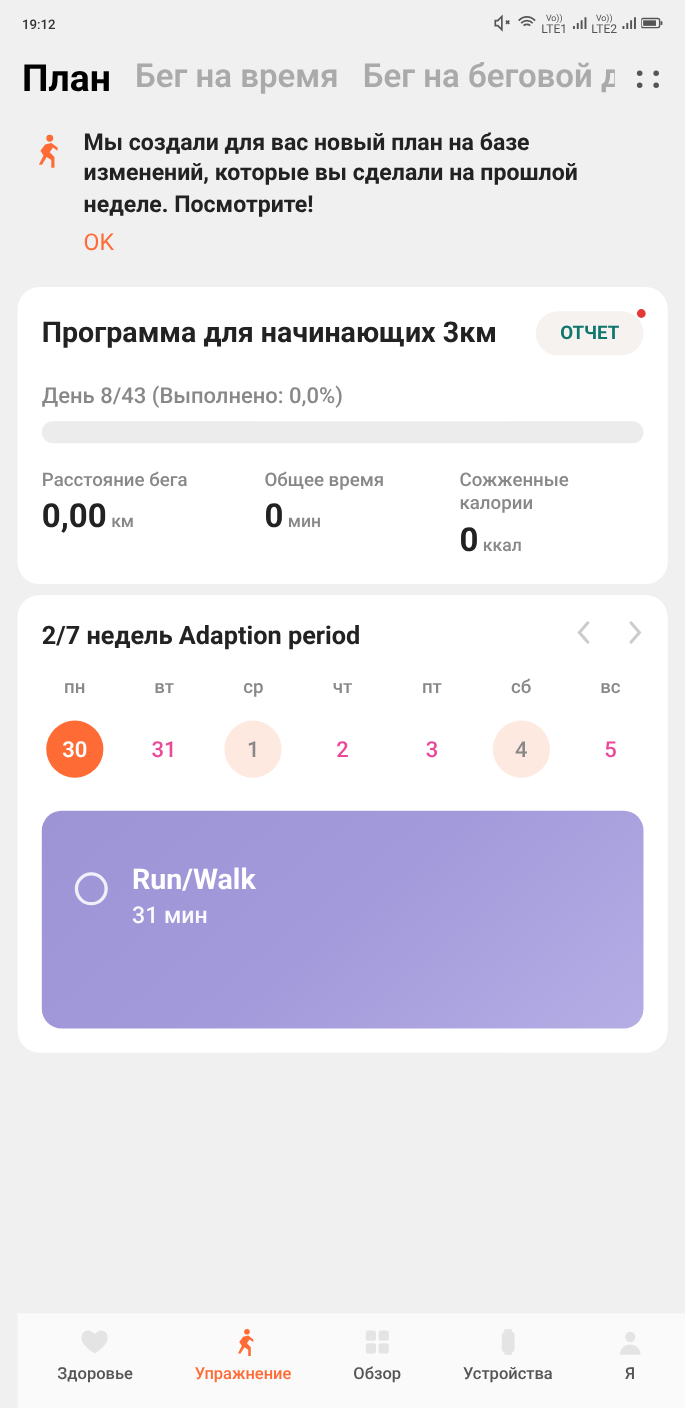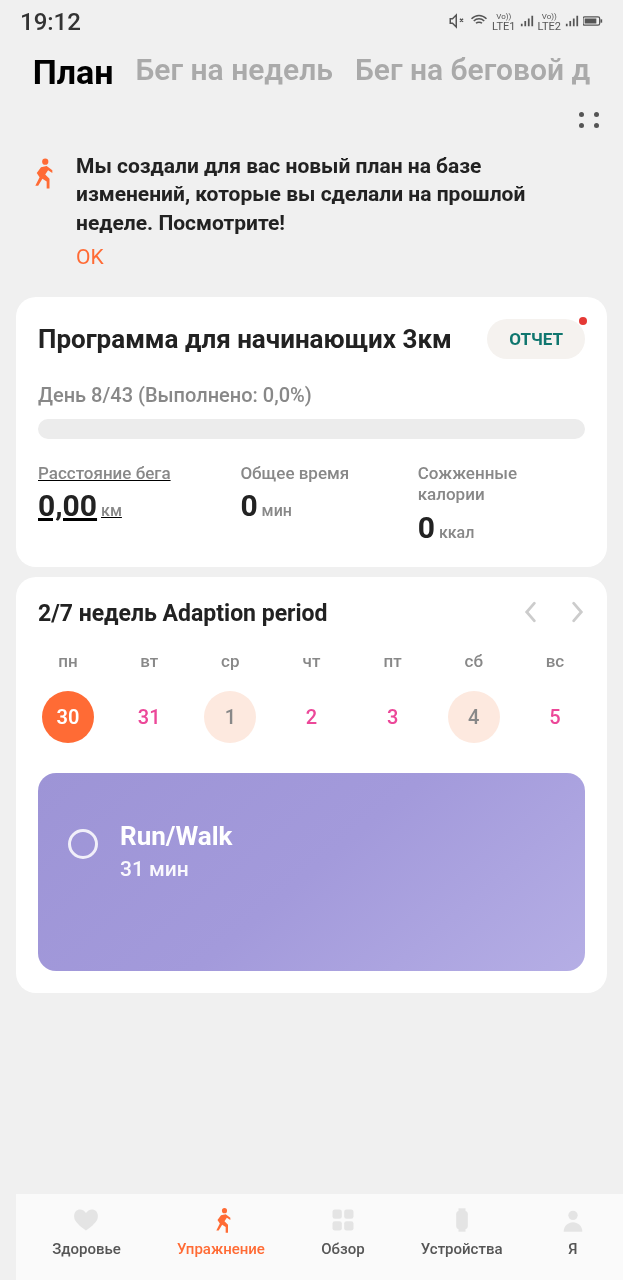--- a/index.html
+++ b/index.html
@@ -1,22 +1,22 @@
 <!DOCTYPE html>
 <html><head>
 <meta charset="utf-8">
 <style>
 * { margin: 0; padding: 0; box-sizing: border-box; font-family: -apple-system, BlinkMacSystemFont, "Segoe UI", Roboto, sans-serif; }
 body { width: 623px; height: 1280px; background: #f0f0f0; overflow: hidden; position: relative; }
 
 .status-bar { display: flex; justify-content: space-between; align-items: center; padding: 8px 20px 4px; height: 40px; }
-.status-time { font-size: 24px; font-weight: 500; color: #333; }
+.status-time { font-size: 12px; font-weight: 500; color: #333; }
 .status-icons { display: flex; gap: 4px; align-items: center; font-size: 11px; color: #555;}
 
-.tabs-row { display: flex; align-items: center; padding: 12px 20px 16px; gap: 20px; flex-direction: column; }
+.tabs-row { display: flex; align-items: center; padding: 12px 20px 16px; gap: 20px; }
 .tab-title { font-size: 34px; font-weight: 700; color: #000; white-space: nowrap; }
 .tab-title.inactive { color: #aaa; font-weight: 600; font-size: 30px; }
 .tabs-scroll { display: flex; gap: 22px; overflow: hidden; flex: 1;}
 .more-dots { margin-left: auto; font-size: 22px; color: #555; letter-spacing: 3px; display:flex; flex-direction: column; gap: 6px; padding-right:4px;}
 .more-dots span{ display:flex; gap:10px;}
 .more-dots i{ width:5px; height:5px; background:#555; border-radius:50%; display:block;}
 
 .notif-row { display: flex; padding: 8px 24px 18px; gap: 18px;}
 .notif-icon { width: 34px; height: 34px; flex-shrink: 0; margin-top: 4px;}
 .notif-icon svg { width: 100%; height: 100%; }
@@ -29,21 +29,21 @@
 .program-head { display: flex; justify-content: space-between; align-items: center; gap: 8px; }
 .program-title { font-size: 26px; font-weight: 700; color: #222; }
 .report-btn { position: relative; background: #f5f2ef; color: #0f766e; font-size: 17px; font-weight: 700; padding: 10px 22px; border-radius: 22px; border: none; }
 .report-dot { position: absolute; top: -2px; right: -2px; width: 8px; height: 8px; background: #e53935; border-radius: 50%; }
 
 .progress-label { font-size: 20px; color: #888; font-weight: 500; margin-top: 24px; }
 .progress-bar { height: 20px; background: #ececec; border-radius: 10px; margin-top: 12px; }
 
 .stats-row { display: flex; margin-top: 24px; gap: 10px;}
 .stat-col { flex: 1; }
-.stat-col:nth-child(1){ flex:1.15;text-decoration:underline;}
+.stat-col:nth-child(1){ flex:1.15;}
 .stat-label { font-size: 17px; color: #888; font-weight: 500; line-height: 1.25;}
 .stat-value-row { display: flex; align-items: baseline; gap: 4px; margin-top: 4px; }
 .stat-value { font-size: 30px; font-weight: 700; color: #222; }
 .stat-unit { font-size: 16px; color: #888; font-weight: 500; }
 
 .week-head { display: flex; align-items: center; justify-content: space-between; }
 .week-title { font-size: 23px; font-weight: 700; color: #222; }
 .week-nav { display: flex; gap: 34px; }
 .chev { font-size: 26px; color: #ccc; font-weight: 300;}
 
@@ -100,21 +100,21 @@
           <rect x="0" y="1" width="20" height="10" rx="2" fill="none" stroke="#555" stroke-width="1.5"></rect>
           <rect x="2" y="3" width="14" height="6" fill="#555"></rect>
           <rect x="21" y="4" width="2" height="4" fill="#555"></rect>
         </svg></span>
   </div>
 </div>
 
 <div class="tabs-row">
   <div class="tabs-scroll">
     <div class="tab-title">План</div>
-    <div class="tab-title inactive">Бег на недель</div>
+    <div class="tab-title inactive">Бег на время</div>
     <div class="tab-title inactive">Бег на беговой д</div>
   </div>
   <div class="more-dots">
     <span>
         <i></i>
         <i></i>
       </span>
       <span>
         <i></i>
         <i></i>

